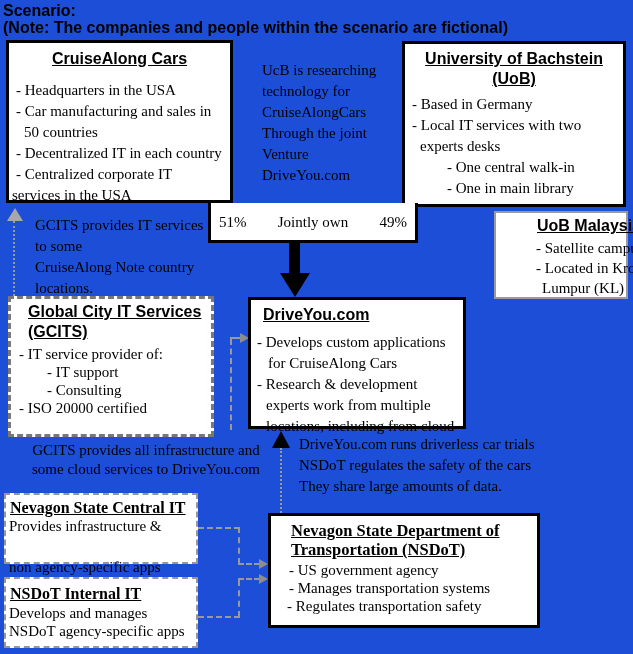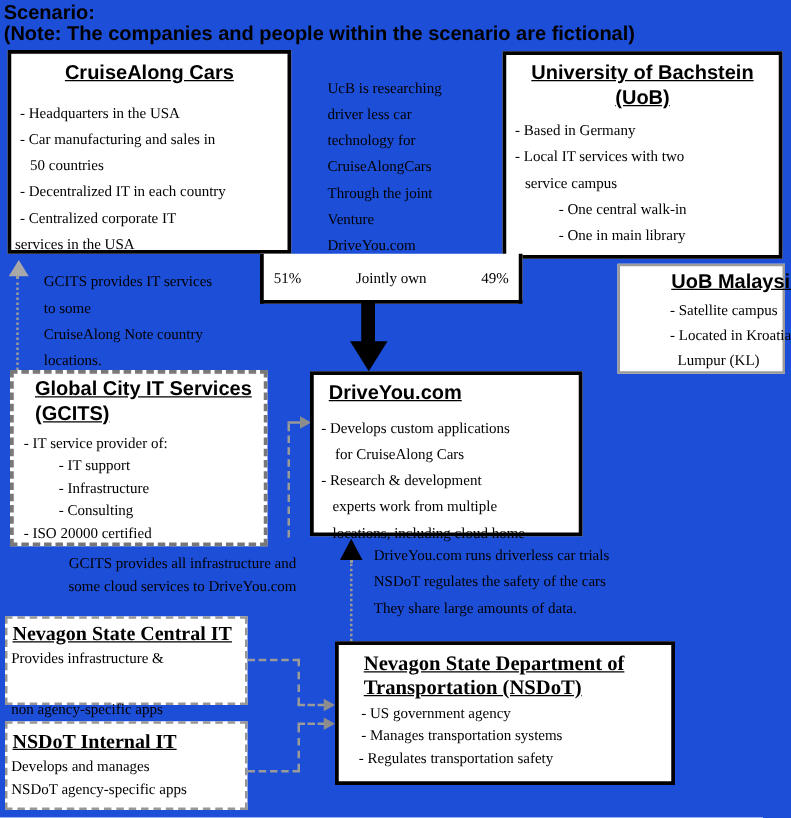--- a/index.html
+++ b/index.html
@@ -9,21 +9,21 @@
   .box{position:absolute;background:#fff;box-sizing:border-box;}
   .b-solid{border:3px solid #000;}
   .b-dash-thick{border:3px dashed #787878;}
   .b-dash-thin{border:2px dashed #979797;}
   .b-thin-gray{border:2px solid #9a9a9a;}
   .title-sans{font-family:"Liberation Sans",sans-serif;font-weight:bold;font-size:16px;
               text-decoration:underline;white-space:nowrap;line-height:20px;}
   .title-serif{font-family:"Liberation Serif",serif;font-weight:bold;font-size:16px;
                text-decoration:underline;white-space:nowrap;line-height:19px;}
   .ctr{text-align:center;}
-  .line{font-size:12px;white-space:nowrap;line-height:21px;}
+  .line{font-size:15px;white-space:nowrap;line-height:21px;}
   .hdr{font-family:"Liberation Sans",sans-serif;font-weight:bold;font-size:16px;white-space:nowrap;line-height:17px;}
   
   .vdot{position:absolute;width:0;border-left:2px dotted #9a9a9a;}
   .vdash{position:absolute;width:0;border-left:2px dashed #9a9a9a;}
   .hdash{position:absolute;height:0;border-top:2px dashed #9a9a9a;}
   .tri{position:absolute;width:0;height:0;}
   .tri-right-gray{border-top:5px solid transparent;border-bottom:5px solid transparent;border-left:9px solid #8d8d8d;}
   .tri-up-gray{border-left:8px solid transparent;border-right:8px solid transparent;border-bottom:13px solid #a8a8a8;}
   .tri-up-black{border-left:9px solid transparent;border-right:9px solid transparent;border-bottom:17px solid #000;}
   .tri-down-black{border-left:15px solid transparent;border-right:15px solid transparent;border-top:24px solid #000;}
@@ -43,35 +43,34 @@
       <div class="line" style="padding-left:7px;">- Car manufacturing and sales in</div>
       <div class="line" style="padding-left:15px;">50 countries</div>
       <div class="line" style="padding-left:7px;">- Decentralized IT in each country</div>
       <div class="line" style="padding-left:7px;">- Centralized corporate IT</div>
       <div class="line" style="padding-left:3px;">services in the USA</div>
     </div>
   </div>
 
   <div class="abs" style="left:262px;top:60px;">
     <div class="line">UcB is researching</div>
-    <div class="line">driver less car</div>
     <div class="line">technology for</div>
     <div class="line">CruiseAlongCars</div>
     <div class="line">Through the joint</div>
     <div class="line">Venture</div>
     <div class="line">DriveYou.com</div>
   </div>
 
   <div class="box b-solid" style="left:402px;top:41px;width:224px;height:166px;">
     <div class="title-sans ctr" style="margin-top:5px;">University of Bachstein</div>
     <div class="title-sans ctr">(UoB)</div>
     <div style="margin-top:5px;">
       <div class="line" style="padding-left:7px;">- Based in Germany</div>
       <div class="line" style="padding-left:7px;">- Local IT services with two</div>
-      <div class="line" style="padding-left:15px;">service campus</div>
+      <div class="line" style="padding-left:15px;">experts desks</div>
       <div class="line" style="padding-left:42px;">- One central walk-in</div>
       <div class="line" style="padding-left:42px;">- One in main library</div>
     </div>
   </div>
 
   <div class="box" style="left:208px;top:203px;width:210px;height:40px;border:3px solid #000;border-top:none;display:flex;justify-content:space-between;padding:9px 8px 0 8px;">
     <span class="line">51%</span>
     <span class="line">Jointly own</span>
     <span class="line">49%</span>
   </div>
@@ -95,37 +94,36 @@
 
   <div class="abs" style="left:289px;top:242px;width:11px;height:33px;background:#000;"></div>
   <div class="tri tri-down-black" style="left:280px;top:273px;"></div>
 
   <div class="box b-dash-thick" style="left:8px;top:296px;width:206px;height:141px;">
     <div class="title-sans" style="margin:3px 0 0 17px;">Global City IT Services</div>
     <div class="title-sans" style="margin-left:17px;">(GCITS)</div>
     <div style="margin-top:3px;">
       <div class="line" style="padding-left:8px;line-height:18px;">- IT service provider of:</div>
       <div class="line" style="padding-left:36px;line-height:18px;">- IT support</div>
-      <div class="line" style="padding-left:36px;line-height:18px;">- Infrastructure</div>
       <div class="line" style="padding-left:36px;line-height:18px;">- Consulting</div>
       <div class="line" style="padding-left:8px;line-height:18px;">- ISO 20000 certified</div>
     </div>
   </div>
 
   <div class="vdash" style="left:230px;top:339px;height:91px;"></div>
   <div class="hdash" style="left:230px;top:337px;width:12px;"></div>
   <div class="tri tri-right-gray" style="left:240px;top:333px;"></div>
 
   <div class="box b-solid" style="left:248px;top:297px;width:218px;height:132px;">
     <div class="title-sans" style="margin:5px 0 7px 12px;">DriveYou.com</div>
     <div class="line" style="padding-left:6px;">- Develops custom applications</div>
     <div class="line" style="padding-left:17px;">for CruiseAlong Cars</div>
     <div class="line" style="padding-left:6px;">- Research &amp; development</div>
     <div class="line" style="padding-left:15px;">experts work from multiple</div>
-    <div class="line" style="padding-left:15px;">locations, including cloud home</div>
+    <div class="line" style="padding-left:15px;">locations, including from cloud</div>
   </div>
 
   <div class="abs ctr" style="left:25px;top:441px;width:242px;">
     <div class="line" style="line-height:19px;">GCITS provides all infrastructure and</div>
     <div class="line" style="line-height:19px;">some cloud services to DriveYou.com</div>
   </div>
 
   <div class="tri tri-up-black" style="left:272px;top:431px;"></div>
   <div class="vdot" style="left:280px;top:448px;height:65px;"></div>
 

